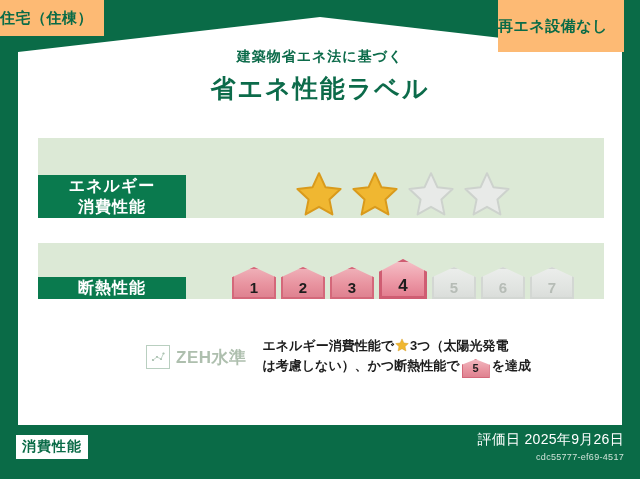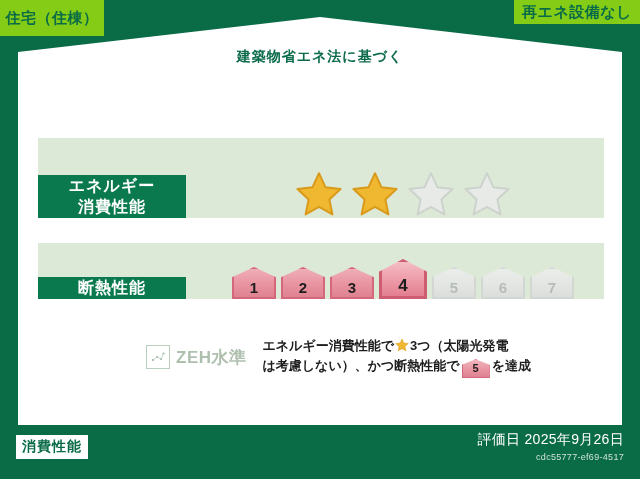--- a/index.html
+++ b/index.html
@@ -15,39 +15,39 @@
     width: 640px;
     height: 479px;
     background: #0a6b47;
     overflow: hidden;
   }
 
   
   .corner-badge {
     position: absolute;
     top: 0;
-    background: #84cc16;
+    background: #fdba74;
     color: #0a6b47;
     font-weight: bold;
     font-size: 15px;
     letter-spacing: 0.5px;
     display: flex;
     align-items: center;
-    justify-content: center;
+    justify-content: flex-start;
     z-index: 6;
   }
   #badge-left {
     left: 0;
     width: 104px;
     height: 36px;
   }
   #badge-right {
-    right: 0;
+    right: 16px;
     width: 126px;
-    height: 24px;
+    height: 52px;
   }
 
   
   #house-panel {
     position: absolute;
     left: 18px;
     top: 17px;
     width: 604px;
     height: 408px;
     background: #ffffff;
@@ -276,20 +276,21 @@
     <span>住宅（住棟）</span>
   </div>
   <div id="badge-right" class="corner-badge">
     <span>再エネ設備なし</span>
   </div>
 
   <div id="house-panel"></div>
 
   <div id="title-block">
     <div id="title-sub">建築物省エネ法に基づく</div>
+    <div id="title-main">省エネ性能ラベル</div>
   </div>
 
   <div class="metric-row" id="row-energy">
     <div class="metric-label">
       <span>エネルギー</span>
       <span>消費性能</span>
     </div>
     <div class="metric-body">
       <div class="star-strip" id="star-strip">
           <svg class="star" viewBox="0 0 24 24">

